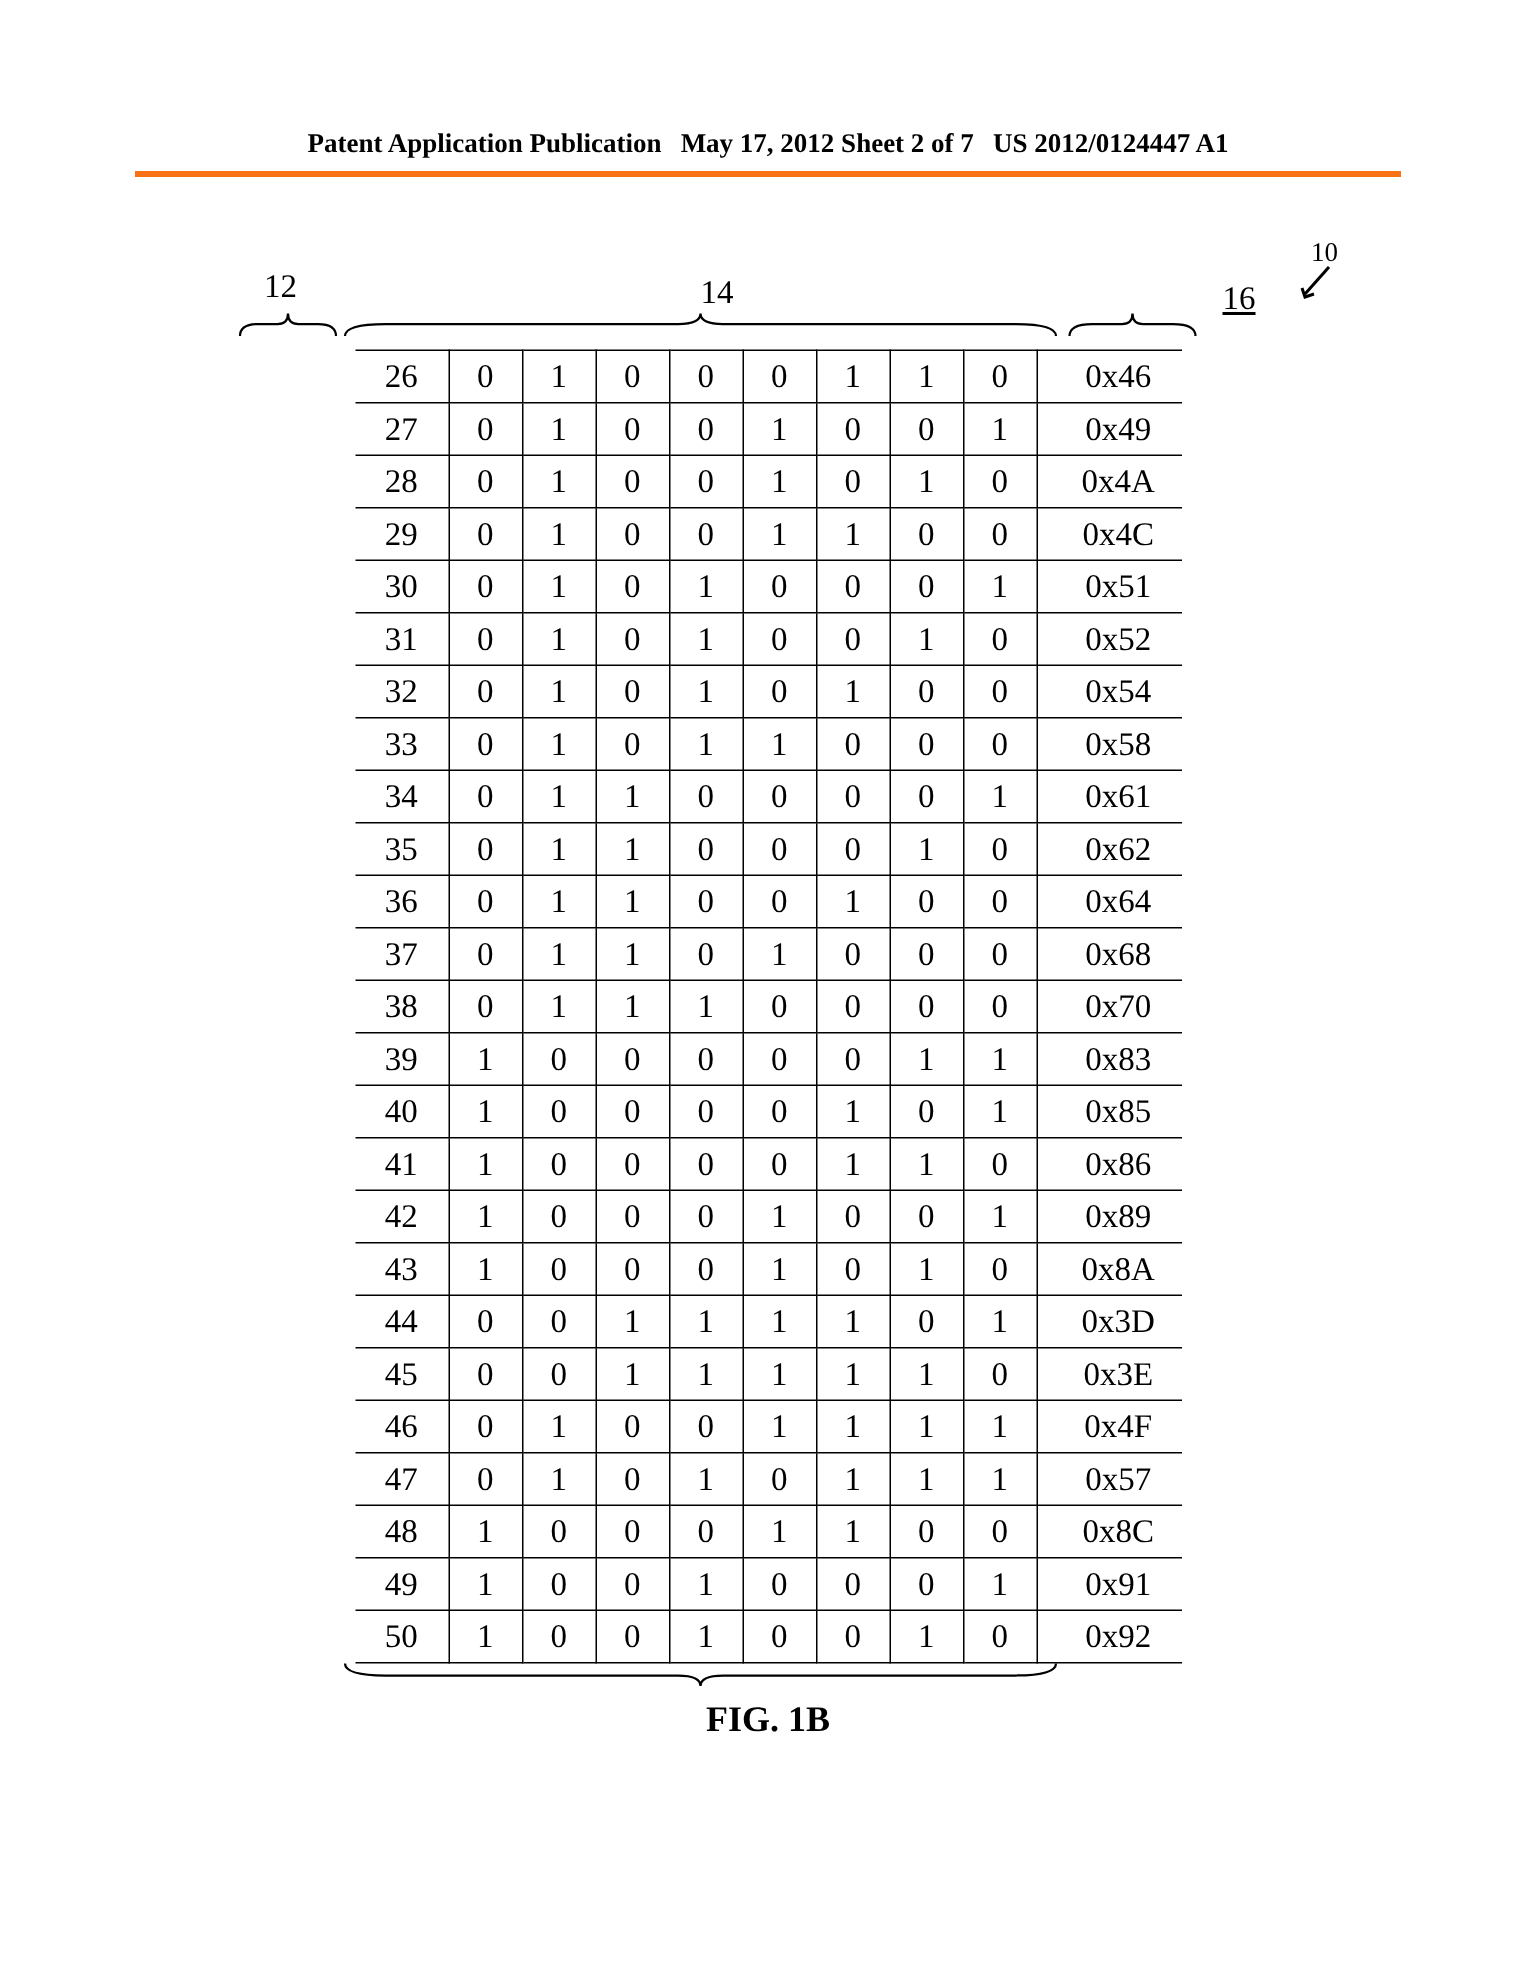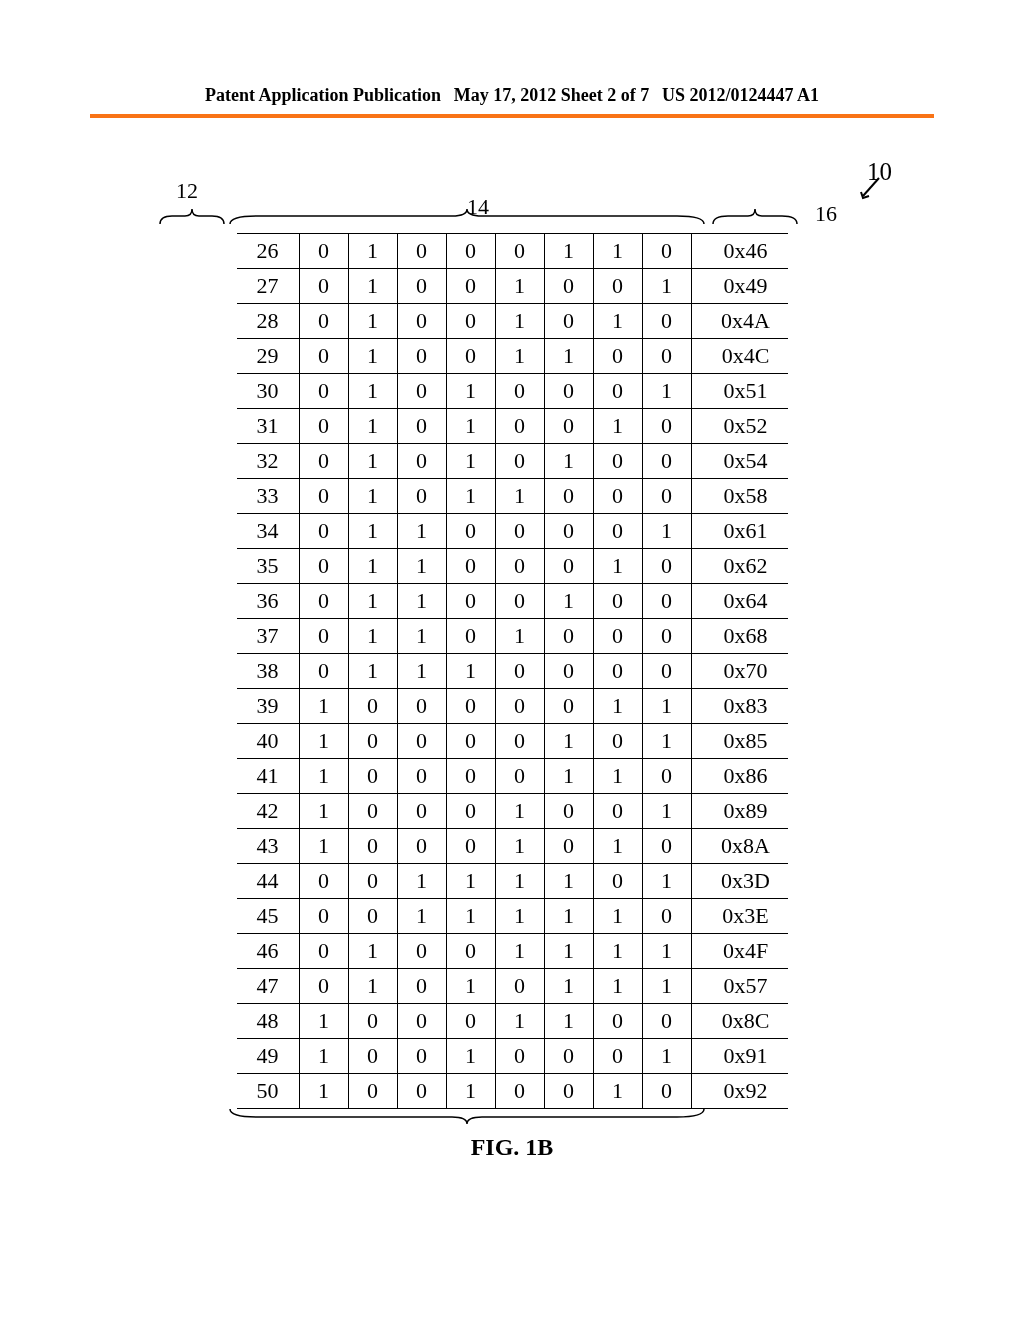--- a/index.html
+++ b/index.html
@@ -31,41 +31,42 @@
     }
     .brace-labels {
       position: relative;
       height: 55px;
       font-size: 22px;
     }
     .label-10 {
       position: absolute;
       right: -30px;
       top: -20px;
-      font-size: 25px;
+      font-size: 18px;
     }
     .label-10 svg {
       position: absolute;
       left: -8px;
       top: 18px;
     }
     .label-12 {
       position: absolute;
       left: 14px;
       top: 0;
     }
     .label-14 {
       position: absolute;
       left: 305px;
-      top: 16px;
+      top: 4px;
     }
     .label-16 {
       position: absolute;
       right: 25px;
-      top: 23px;
+      top: 8px;
+      text-decoration: underline;
     }
     table.data-table {
       border-collapse: collapse;
       margin: 0 auto;
       font-size: 22px;
     }
     table.data-table td {
       border: 1.5px solid black;
       text-align: center;
       height: 30px;

